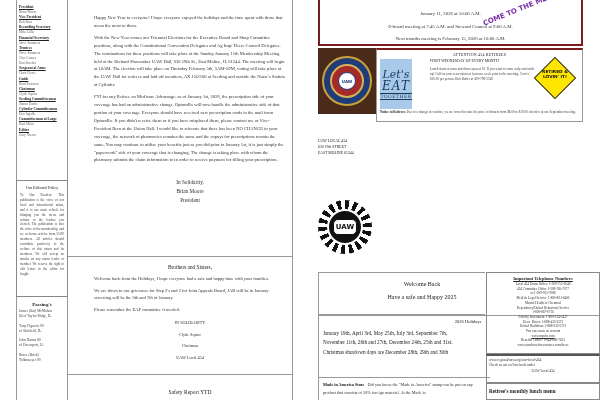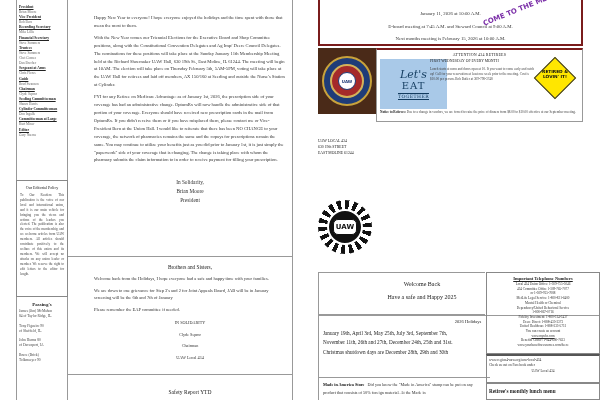--- a/index.html
+++ b/index.html
@@ -36,23 +36,23 @@
   .meeting-box .line { font-size: 4.8px; text-align: center; color: #333; position: absolute; left: 0; width: 100%; }
   .stamp { position: absolute; right: 6px; top: 4px; transform: rotate(-22deg); color: #7b2fa8; font-family: "DejaVu Sans", sans-serif; font-weight: bold; font-size: 7px; line-height: 8px; text-align: center; }
 
   .retirees-logo { position: absolute; left: 318px; top: 48px; width: 58px; height: 66px; background: #4a2a18; display: flex; align-items: center; justify-content: center; }
   .medallion { width: 50px; height: 50px; border-radius: 50%; background: #1f3c78; border: 2px solid #c8a23c; display: flex; align-items: center; justify-content: center; }
   .medallion .ring { width: 34px; height: 34px; border-radius: 50%; background: #a52a2a; border: 2px solid #d4b25a; display: flex; align-items: center; justify-content: center; }
   .medallion .core { width: 18px; height: 18px; border-radius: 50%; background: #fff; border: 1px solid #1f3c78; font-size: 4px; font-weight: bold; color: #1f3c78; display: flex; align-items: center; justify-content: center; font-family: "DejaVu Sans", sans-serif; }
 
   .attention { position: absolute; left: 376px; top: 48px; width: 207px; height: 74px; border: 1px solid #999; border-top: 2px solid #7a1c1c; padding: 2px 3px; }
   .attention .title { font-size: 4px; text-align: center; letter-spacing: 0.2px; margin-bottom: 2px; }
-  .lets-eat { position: absolute; left: 3px; top: 9px; width: 67px; height: 50px; background: #a9c9e8; display: flex; flex-direction: column; align-items: center; justify-content: center; color: #123b5e; font-family: "DejaVu Serif", serif; }
+  .lets-eat { position: absolute; left: 3px; top: 9px; width: 32px; height: 50px; background: #a9c9e8; display: flex; flex-direction: column; align-items: center; justify-content: center; color: #123b5e; font-family: "DejaVu Serif", serif; }
   .lets-eat .l1 { font-size: 11px; font-style: italic; line-height: 11px; }
-  .lets-eat .l2 { font-size: 10px; line-height: 12px; letter-spacing: 1px; }
+  .lets-eat .l2 { font-size: 12px; line-height: 12px; letter-spacing: 1px; font-style: italic; }
   .lets-eat .l3 { font-size: 4.5px; letter-spacing: 0.5px; border-top: 1px solid #123b5e; border-bottom: 1px solid #123b5e; margin-top: 1px; }
   .attention .details { position: absolute; left: 53px; top: 9px; width: 105px; }
   .attention .details .first { font-size: 3.8px; margin-bottom: 4px; }
   .attention .details .body { font-size: 3.3px; line-height: 4.8px; color: #444; }
   .diamond { position: absolute; right: 12px; top: 9px; width: 30px; height: 30px; transform: rotate(45deg); background: #ffe600; border: 1px solid #333; box-shadow: 0 0 0 1px #ffe600 inset; margin-top: 4px; }
   .diamond-text { position: absolute; right: 10px; top: 19px; width: 34px; text-align: center; font-family: "DejaVu Sans", sans-serif; font-weight: bold; font-size: 4.3px; line-height: 5.3px; color: #111; }
   .attention .notice { position: absolute; left: 3px; top: 60px; width: 200px; font-size: 3.3px; line-height: 4.8px; color: #444; }
   .attention .notice b { color: #222; }
 
   .address { position: absolute; left: 318px; top: 138px; font-size: 3.8px; line-height: 6px; color: #222; }

